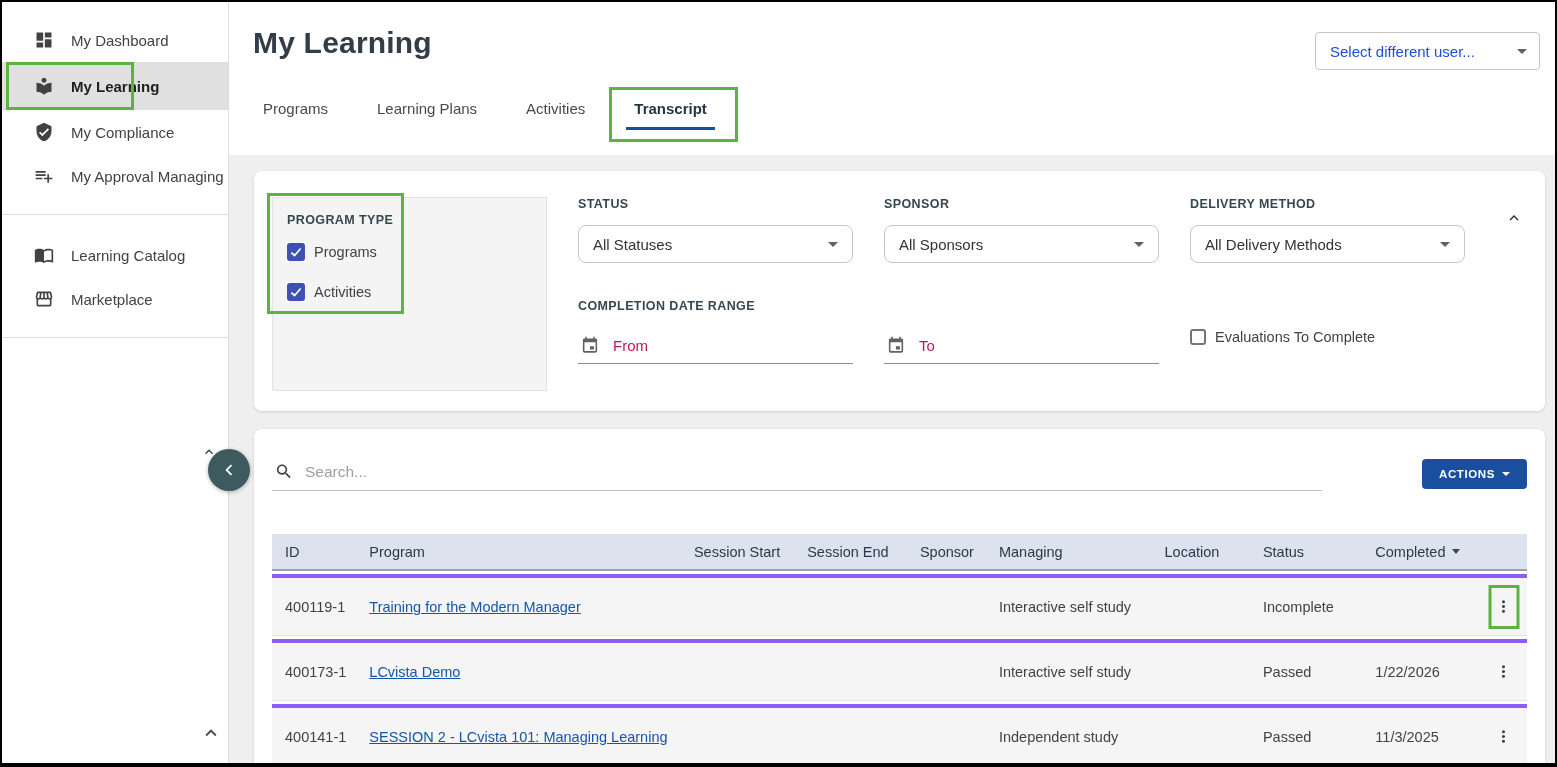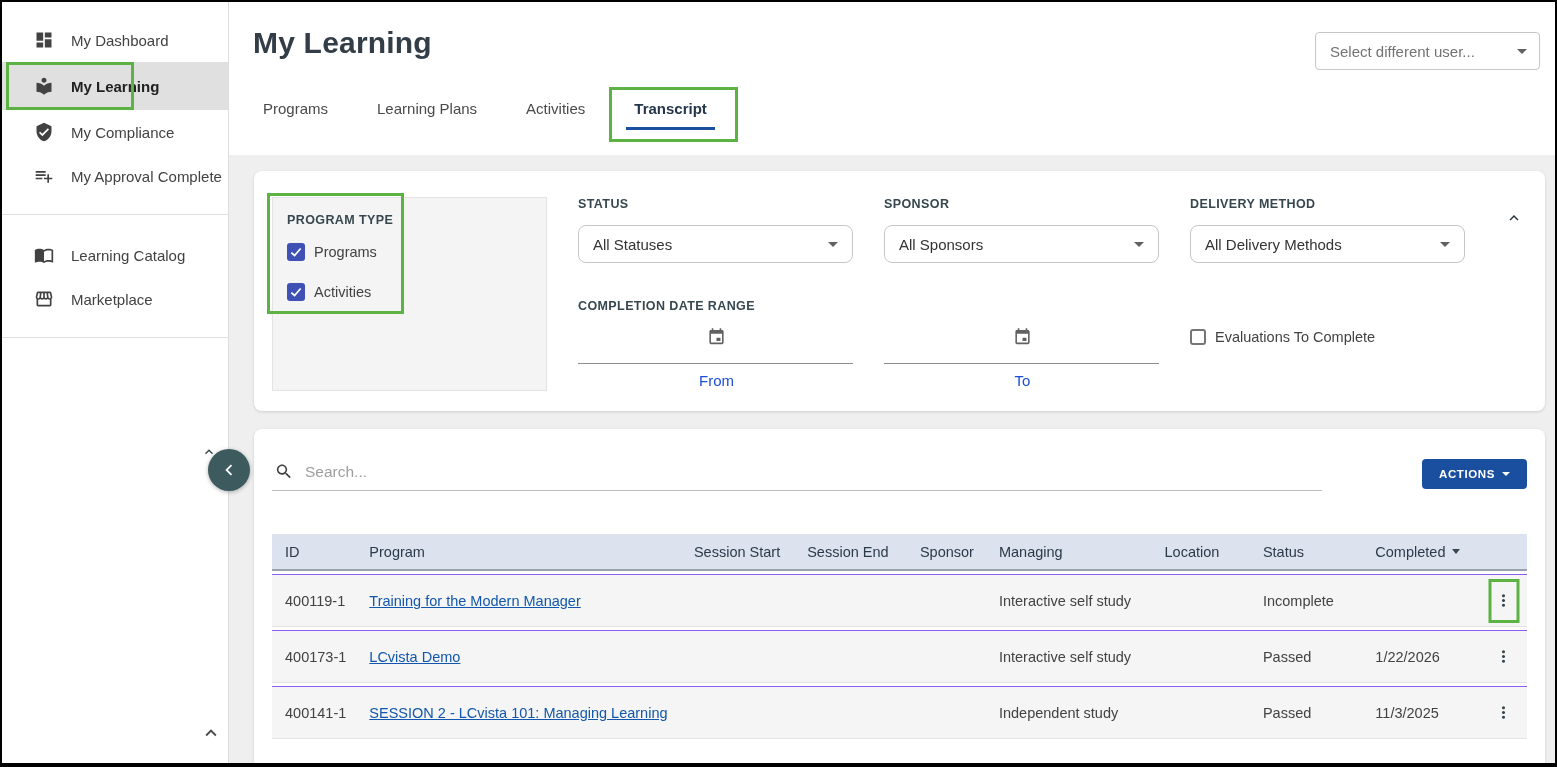--- a/index.html
+++ b/index.html
@@ -36,21 +36,21 @@
   .mini-caret.bottom { left:198px; top:720px; color:#4a4a4a; }
   .mini-caret.bottom svg { width:22px; height:22px; }
 
   
   .main { flex:1; display:flex; flex-direction:column; min-width:0; }
   .main-header { background:#fff; height:153px; flex:0 0 153px; padding:24px 15px 0 24px; }
   .header-top { display:flex; justify-content:space-between; align-items:flex-start; }
   .page-title { font-size:30px; font-weight:bold; color:#333d47; letter-spacing:.2px; }
   .user-select { width:225px; height:38px; border:1px solid #c6c6c6; border-radius:4px; background:#fff;
                  display:flex; align-items:center; justify-content:space-between; padding:0 12px 0 14px;
-                 font-size:15px; color:#737373; cursor:pointer; margin-top:6px; }
+                 font-size:15px; color:#1d4ed8; cursor:pointer; margin-top:6px; }
   .caret-down { width:0; height:0; border-left:5px solid transparent; border-right:5px solid transparent;
                 border-top:5px solid #616161; }
   .tabs { display:flex; gap:33px; margin-top:30px; padding-left:2px; }
   .tab { font-size:15px; color:#4a4a4a; padding:0 8px 13px 8px; cursor:pointer; position:relative; }
   .tab.active { font-weight:bold; color:#25364a; border-bottom:3px solid #1a4e9e; padding-bottom:10px; }
 
   .content { flex:1; background:#efefef; padding:16px 10px 0 25px; min-height:0; }
   .card { background:#fff; border-radius:8px; box-shadow:0 1px 3px rgba(0,0,0,.14); }
 
   
@@ -64,21 +64,21 @@
   .cb { width:18px; height:18px; border-radius:3px; flex:0 0 18px; position:relative; }
   .cb.checked { background:#3f51b5; }
   .cb.checked svg { position:absolute; inset:2px; width:14px; height:14px; fill:none; stroke:#fff; stroke-width:3; }
   .cb.unchecked { border:2px solid #757575; background:#fff; }
   .cb-label { font-size:14.5px; color:#424242; }
   .select { margin-top:14px; height:38px; border:1px solid #c6c6c6; border-radius:8px; background:#fff;
             display:flex; align-items:center; justify-content:space-between; padding:0 14px;
             font-size:15px; color:#333; cursor:pointer; }
   .sec-label { margin-top:36px; }
   .date-field { margin-top:14px; height:37px; border-bottom:1px solid #8d8d8d; display:flex; align-items:center;
-                gap:25px; color:#1d4ed8; font-size:15px; cursor:text; padding-left:2px;flex-direction:column; }
+                gap:13px; color:#be185d; font-size:15px; cursor:text; padding-left:2px; }
   .date-field .ic { color:#616161; width:19px; height:19px; }
   .to-offset { margin-top:64px; }
   .eval-row { margin-top:66px; margin-bottom:13px; }
   .collapse-caret { position:absolute; top:38px; right:22px; color:#263238; cursor:pointer; }
   .collapse-caret svg { width:18px; height:18px; fill:currentColor; }
 
   
   .table-card { margin-top:18px; height:370px; border-radius:8px 8px 0 0; padding:30px 18px 0 18px; overflow:hidden; }
   .toolbar { display:flex; align-items:flex-end; justify-content:space-between; }
   .search-box { width:1050px; border-bottom:1px solid #bdbdbd; display:flex; align-items:center; gap:11px; padding:0 0 9px 2px; }
@@ -90,22 +90,22 @@
                  font-size:11.5px; font-weight:bold; letter-spacing:.6px; display:flex; align-items:center; gap:7px;
                  cursor:pointer; margin-bottom:2px; font-family:"Liberation Sans", sans-serif; }
   .actions-btn .caret-down { border-top-color:#fff; border-left-width:4px; border-right-width:4px; border-top-width:4px; }
 
   table { width:100%; border-collapse:separate; border-spacing:0 3px; margin-top:40px; }
   th { background:#dce3ee; font-weight:normal; font-size:14.5px; color:#2b3a4a; text-align:left; height:37px;
        padding:0 6px 0 13px; border-bottom:2px solid #9aa3ad; cursor:pointer; white-space:nowrap; }
   th.r, td.r { text-align:right; padding-right:12px; }
   th .sort-wrap { display:inline-flex; align-items:center; gap:7px; }
   th .caret-down { border-top-color:#37474f; border-left-width:4.5px; border-right-width:4.5px; border-top-width:5px; }
-  td { background:#f5f5f5; font-size:14.5px; color:#424242; height:53px; padding:0 6px 0 13px;
-       border-top:1px solid #8b5cf6; border-bottom:1px solid #e4e4e4; white-space:nowrap; overflow:hidden; }
+  td { background:#f5f5f5; font-size:14.5px; color:#424242; height:62px; padding:0 6px 0 13px;
+       border-top:4px solid #8b5cf6; border-bottom:1px solid #e4e4e4; white-space:nowrap; overflow:hidden; }
   td.kebab-cell { text-align:center; padding:0; position:relative; }
   a.prog-link { color:#1257ad; font-size:14.5px; text-decoration:underline; cursor:pointer; }
   .kebab-btn { display:inline-flex; width:28px; height:40px; align-items:center; justify-content:center; cursor:pointer;
                color:#37474f; background:none; border:0; }
   .kebab-btn svg { width:19px; height:19px; fill:currentColor; }
 
   col.c-id{width:84px} col.c-prog{width:323px} col.c-ss{width:110px} col.c-se{width:108px}
   col.c-sp{width:85px} col.c-del{width:165px} col.c-loc{width:98px} col.c-st{width:112px}
   col.c-cmp{width:118px} col.c-kb{width:46px}
 </style>
@@ -142,21 +142,21 @@
       </span>
       <span>My Compliance</span>
     </div>
 
     <div class="side-item">
       <span class="ic">
         <svg viewBox="0 0 24 24">
             <path d="M14 10H2v2h12v-2zm0-4H2v2h12V6zm4 8v-4h-2v4h-4v2h4v4h2v-4h4v-2h-4zM2 16h8v-2H2v2z"></path>
           </svg>
       </span>
-      <span>My Approval Complete</span>
+      <span>My Approval Managing</span>
     </div>
 
     <div class="side-divider"></div>
 
 
     <div class="side-item">
       <span class="ic">
         <svg viewBox="0 0 24 24">
             <path d="M21 5c-1.11-.35-2.33-.5-3.5-.5-1.95 0-4.05.4-5.5 1.5-1.45-1.1-3.55-1.5-5.5-1.5S2.45 4.9 1 6v14.65c0 .25.25.5.5.5.1 0 .15-.05.25-.05C3.1 20.45 5.05 20 6.5 20c1.95 0 4.05.4 5.5 1.5 1.35-.85 3.8-1.5 5.5-1.5 1.65 0 3.35.3 4.75 1.05.1.05.15.05.25.05.25 0 .5-.25.5-.5V6c-.6-.45-1.25-.75-2-1zm0 13.5c-1.1-.35-2.3-.5-3.5-.5-1.7 0-4.15.65-5.5 1.5V8c1.35-.85 3.8-1.5 5.5-1.5 1.2 0 2.4.15 3.5.5v11.5z"></path>
           </svg>

